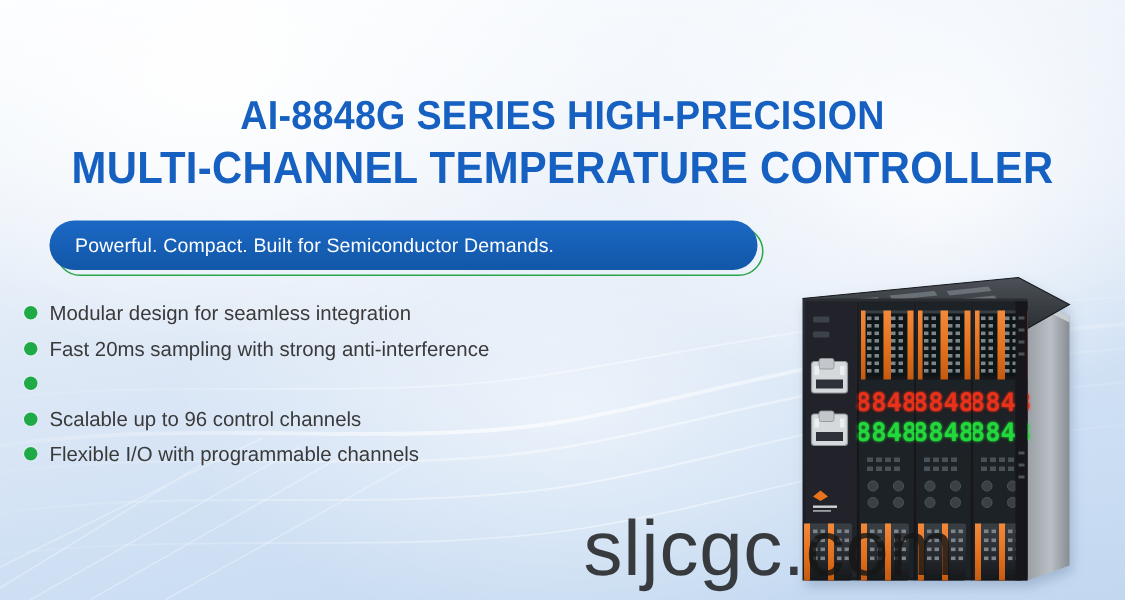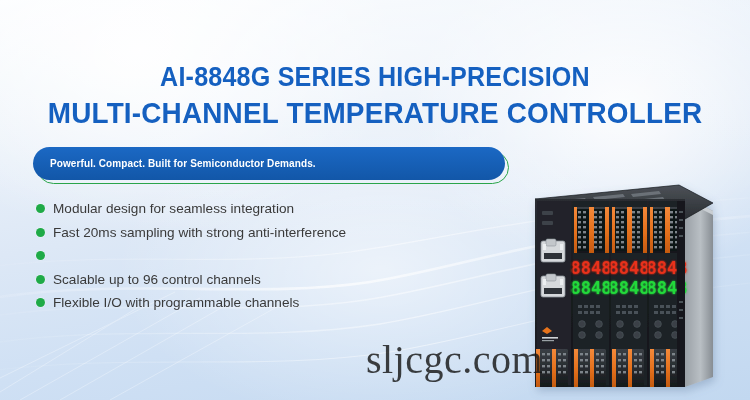--- a/index.html
+++ b/index.html
@@ -46,48 +46,48 @@
   .pill-shadow {
     position:absolute; left:4px; top:4px;
     width:472px; height:33px; border-radius:17px;
     border:1.6px solid #2aa54a; background:transparent;
   }
   .pill {
     position:relative;
     width:472px; height:33px; border-radius:17px;
     background:linear-gradient(180deg,#1b68c4,#1257a8);
     color:#ffffff;
-    font-size:10px; font-weight:bold;
+    font-size:13px; font-weight:normal;
     display:flex; align-items:center;
     padding-left:17px;
     white-space:nowrap;
     letter-spacing:.1px;
   }
 
   
-  .features { position:absolute; left:36px; top:197px; width:470px; }
+  .features { position:absolute; left:16px; top:197px; width:470px; }
   .feat {
     display:flex; align-items:center;
     height:23.5px;
     font-size:13.6px; color:#3a3a3a;
     white-space:nowrap;
   }
   .dot {
     width:9px; height:9px; border-radius:50%;
     background:#1faa47;
     margin-right:8px; flex:none;
     box-shadow:0 0 0 .5px rgba(255,255,255,.5);
   }
 
   
   .watermark {
-    position:absolute; left:366px; top:336px;
-    font-size:40px; color:rgba(22,22,22,.82);
+    position:absolute; left:389px; top:336px;
+    font-size:52px; color:rgba(22,22,22,.82);
     letter-spacing:.5px; white-space:nowrap;
-    font-family:Liberation Serif, serif;
+    font-family:Liberation Sans, sans-serif;
   }
 
   
   #device { position:absolute; left:527px; top:181px; width:215px; height:219px; }
 </style>
 </head>
 <body>
 
 <div id="banner">
 

